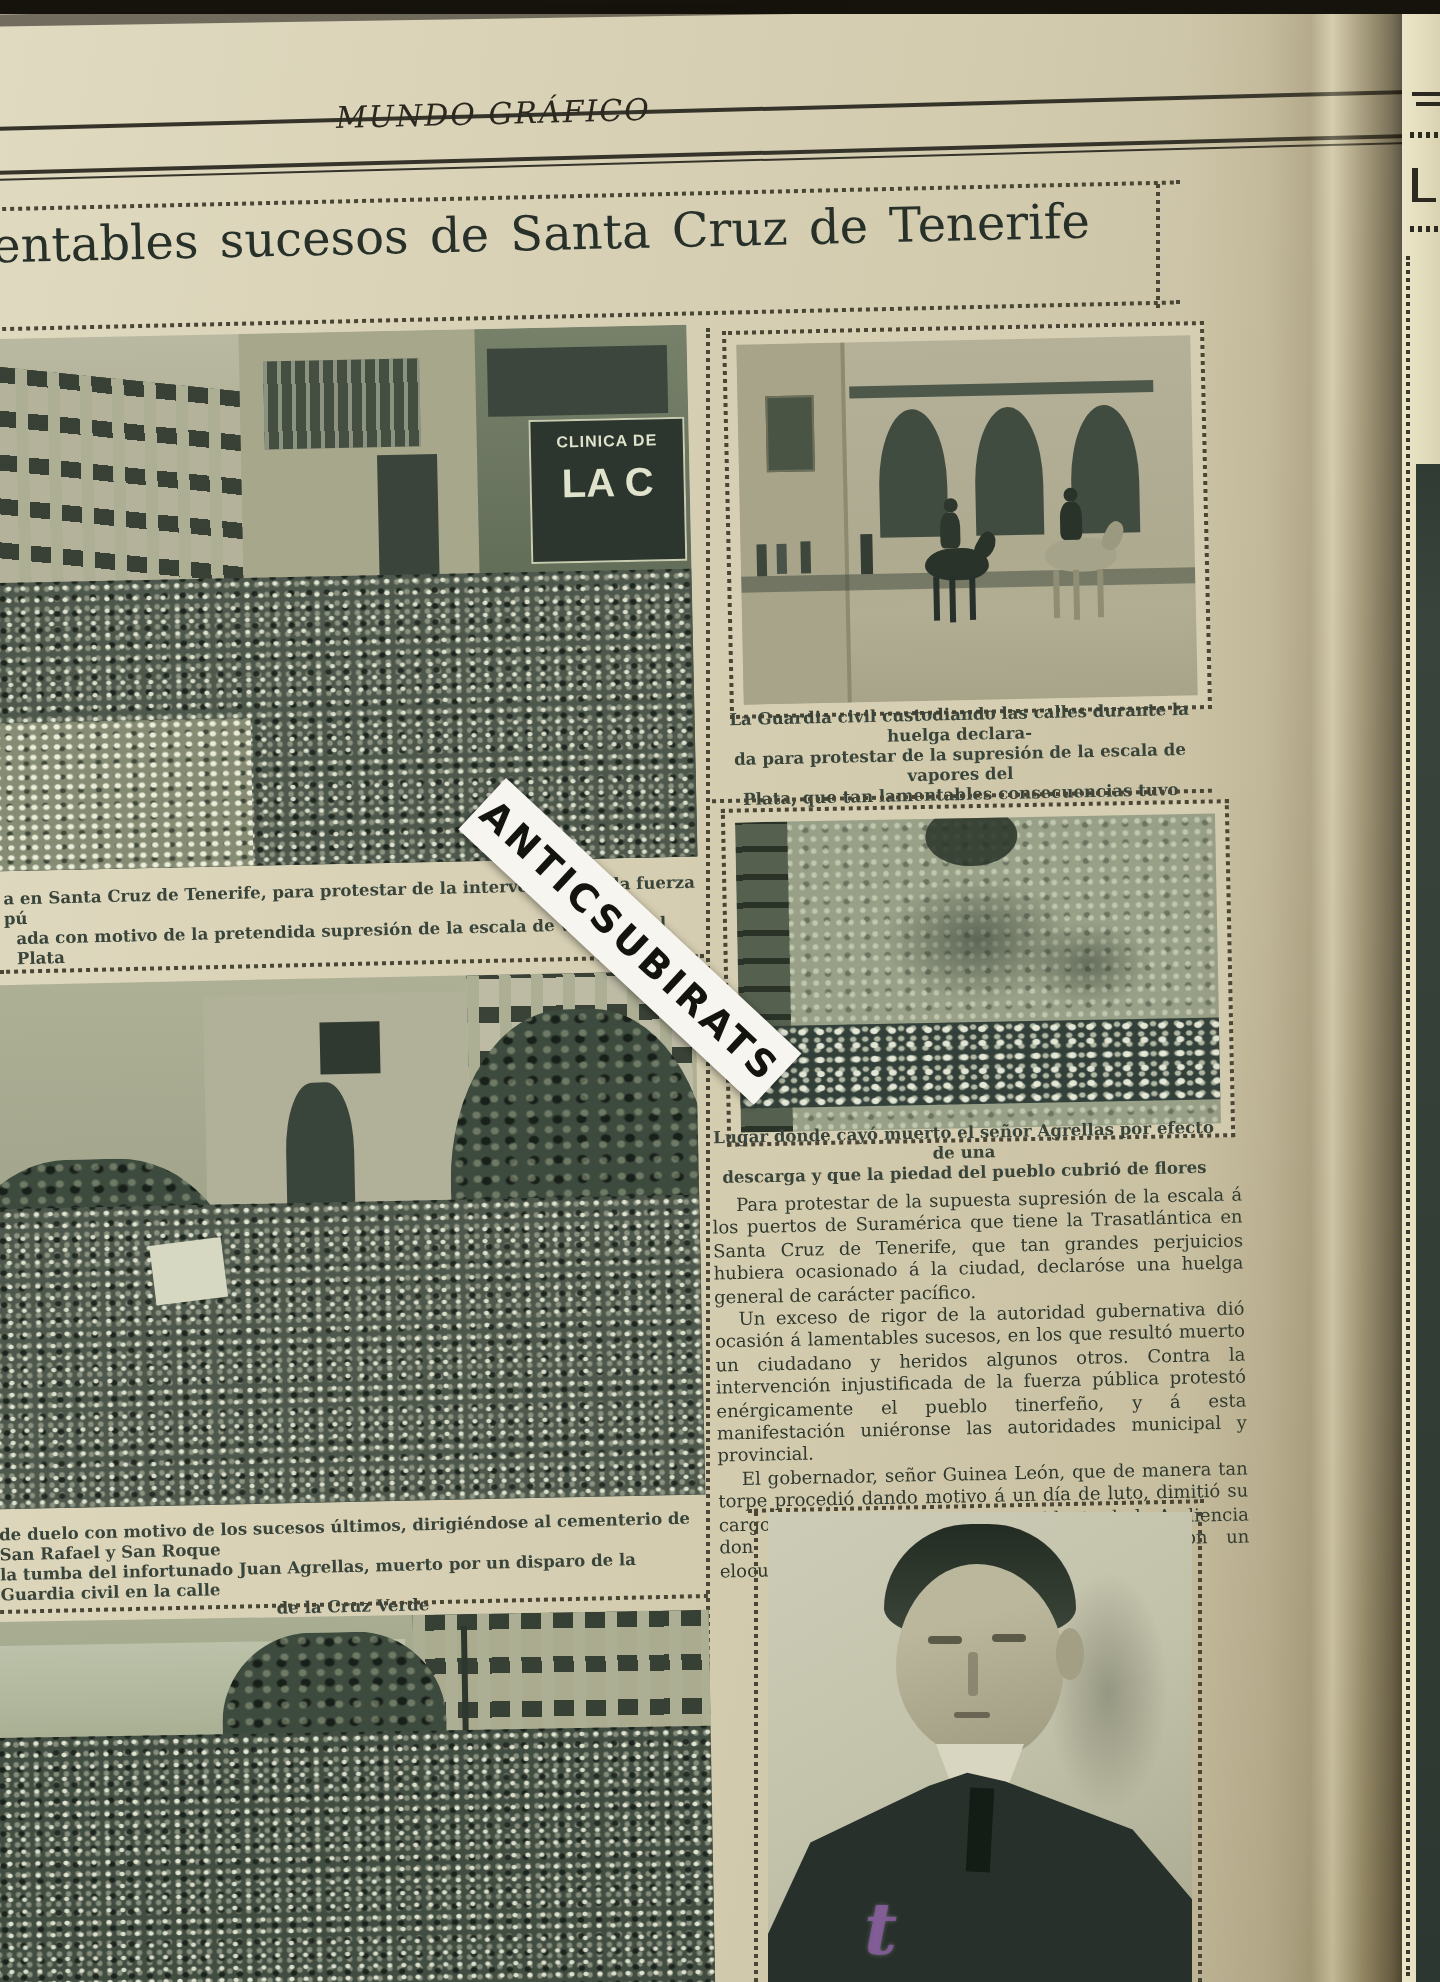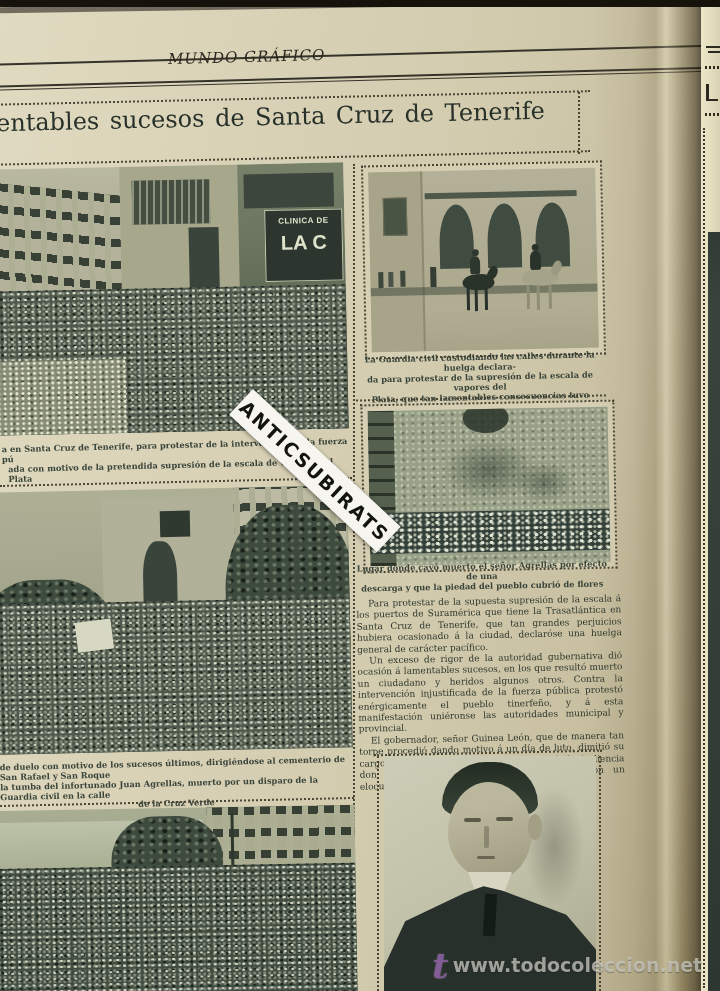--- a/index.html
+++ b/index.html
@@ -237,16 +237,15 @@
   <div class="abs next-dotline"></div>
   <div class="abs next-photo-strip"></div>
 
   <div class="abs edge-top"></div>
   <div class="abs edge-top2"></div>
 
   <div class="abs sticker">ANTICSUBIRATS</div>
 
   <div class="abs site-wm">
     <span class="site-logo">t</span>
-    <span class="site-text">www.todocoleccion.net</span>
   </div>
 
 </div>
 
 </body></html>

